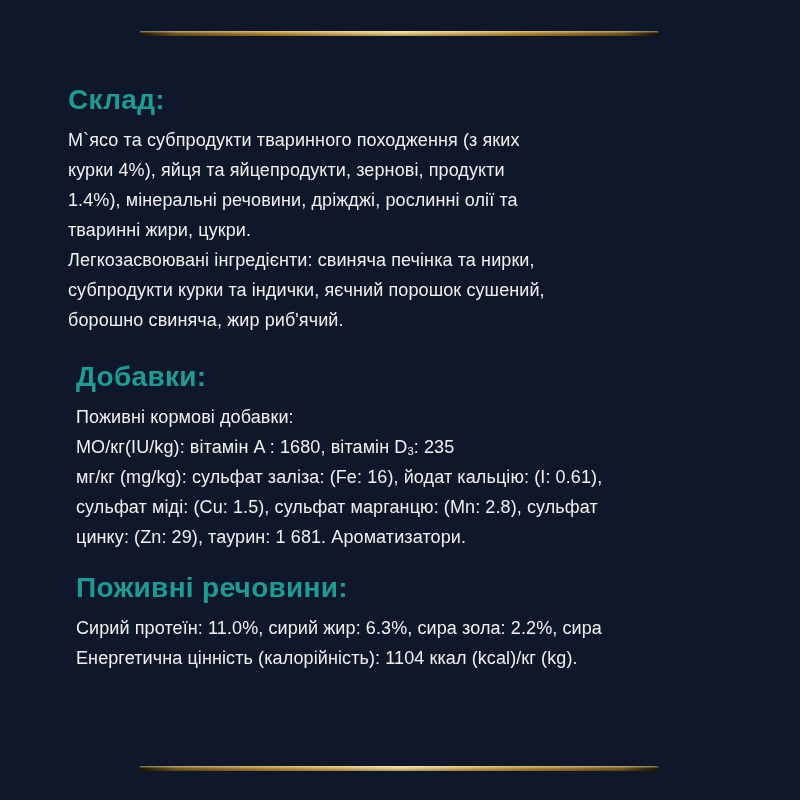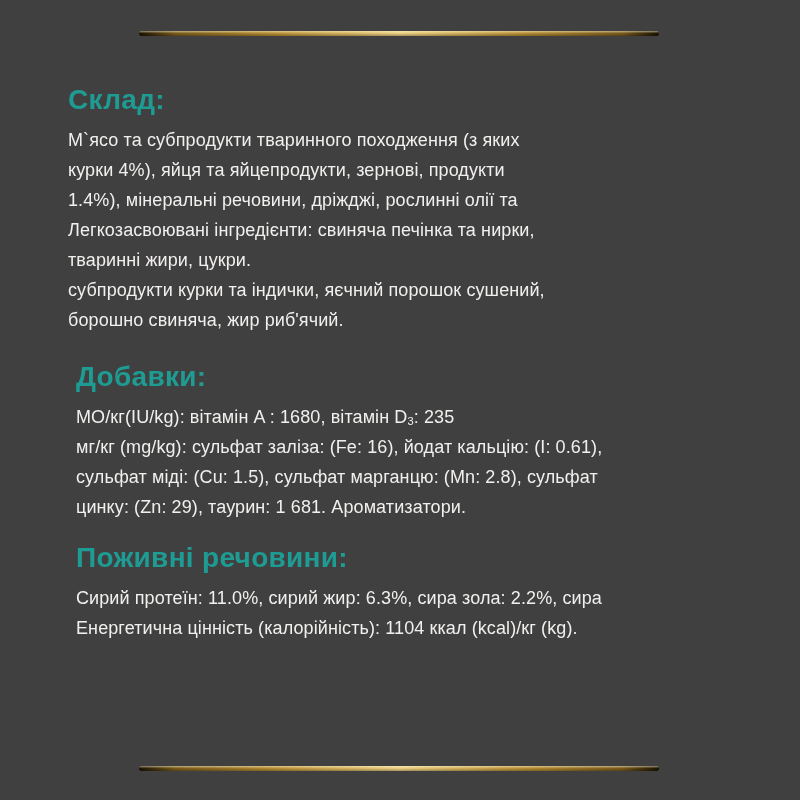--- a/index.html
+++ b/index.html
@@ -4,21 +4,21 @@
 <style>
   html, body {
     margin: 0;
     padding: 0;
     background: #000;
   }
   .page {
     position: relative;
     width: 800px;
     height: 800px;
-    background: #404040;
+    background: #0f172a;
     overflow: hidden;
     font-family: "Liberation Sans", "DejaVu Sans", sans-serif;
     color: #f1f0ee;
   }
   .rule {
     position: absolute;
     left: 139px;
     width: 520px;
     height: 5px;
     border-radius: 3px;
@@ -70,30 +70,31 @@
   <div class="rule rule-top"></div>
 
   <main class="content">
 
     <section class="section">
       <h2>Склад:</h2>
       <div class="section-body">
         <div class="line">М`ясо та субпродукти тваринного походження (з яких</div>
         <div class="line">курки 4%), яйця та яйцепродукти, зернові, продукти</div>
         <div class="line">1.4%), мінеральні речовини, дріжджі, рослинні олії та</div>
+        <div class="line">тваринні жири, цукри.</div>
         <div class="line">Легкозасвоювані інгредієнти: свиняча печінка та нирки,</div>
-        <div class="line">тваринні жири, цукри.</div>
         <div class="line">субпродукти курки та індички, яєчний порошок сушений,</div>
         <div class="line">борошно свиняча, жир риб'ячий.</div>
       </div>
     </section>
 
     <section class="section">
       <h2>Добавки:</h2>
       <div class="section-body">
+        <div class="line">Поживні кормові добавки:</div>
         <div class="line"><span>МО/кг(IU/kg): вітамін A : 1680, вітамін D</span><sub>3</sub><span>: 235</span></div>
         <div class="line">мг/кг (mg/kg): сульфат заліза: (Fe: 16), йодат кальцію: (I: 0.61),</div>
         <div class="line">сульфат міді: (Cu: 1.5), сульфат марганцю: (Mn: 2.8), сульфат</div>
         <div class="line">цинку: (Zn: 29), таурин: 1 681. Ароматизатори.</div>
       </div>
     </section>
 
     <section class="section last">
       <h2>Поживні речовини:</h2>
       <div class="section-body">

